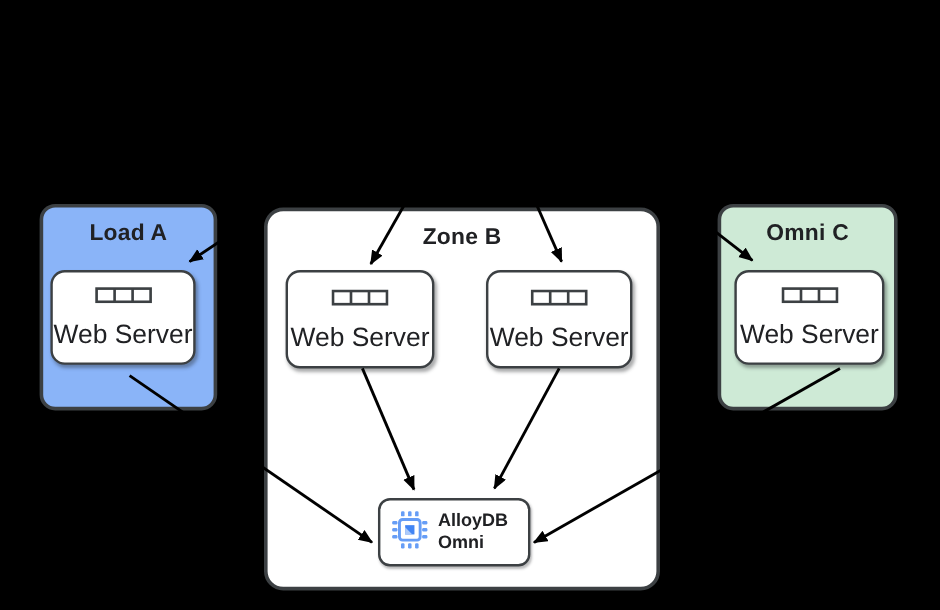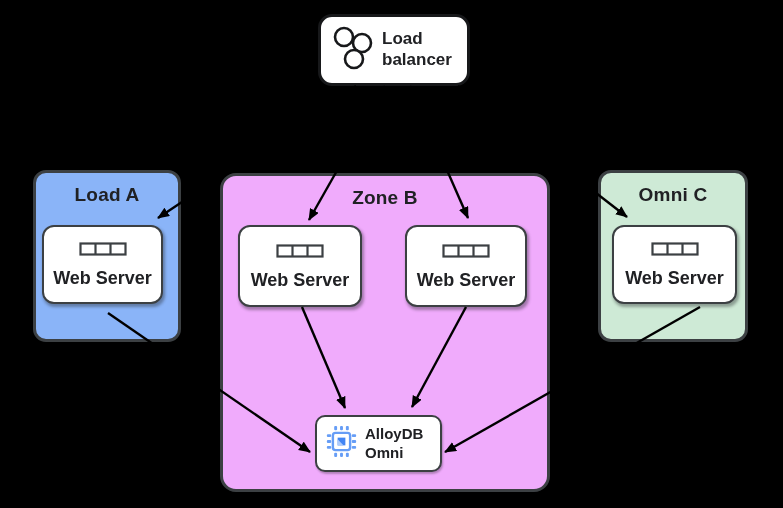--- a/index.html
+++ b/index.html
@@ -12,21 +12,21 @@
     overflow: hidden;
     color: #202124;
   }
   .zone {
     position: absolute;
     border: 3px solid #3c4043;
     border-radius: 13px;
     box-sizing: border-box;
   }
   .zone-a { left: 33px;  top: 170px; width: 148px; height: 172px; background: #8ab4f8; }
-  .zone-b { left: 220px; top: 173px; width: 330px; height: 319px; background: #f0abfc; border-radius: 16px; }
+  .zone-b { left: 220px; top: 173px; width: 330px; height: 319px; background: #ffffff; border-radius: 16px; }
   .zone-c { left: 598px; top: 170px; width: 150px; height: 172px; background: #ceead6; }
   .zone-label {
     text-align: center;
     font-size: 19px;
     font-weight: 700;
     margin-top: 11px;
     letter-spacing: .2px;
   }
   .node {
     position: absolute;
@@ -41,21 +41,21 @@
     flex-direction: column;
     align-items: center;
     justify-content: center;
     gap: 8px;
     padding-top: 2px;
   }
   .ws-a  { left: 42px;  top: 225px; width: 121px; height: 79px; }
   .ws-b1 { left: 238px; top: 225px; width: 124px; height: 82px; }
   .ws-b2 { left: 405px; top: 225px; width: 122px; height: 82px; }
   .ws-c  { left: 612px; top: 225px; width: 125px; height: 79px; }
-  .ws-label { font-size: 18px; font-weight: 700; }
+  .ws-label { font-size: 22px; font-weight: 400; }
   .loadbalancer {
     left: 318px; top: 14px; width: 152px; height: 72px;
     border: 3px solid #17181a;
     border-radius: 14px;
     display: flex;
     align-items: center;
     gap: 7px;
     padding: 0 6px 0 8px;
     box-shadow: none;
   }
@@ -143,30 +143,20 @@
     <span>
       <svg width="48" height="14" viewBox="0 0 48 14">
         <rect x="1.5" y="1.5" width="45" height="11" fill="#fff" stroke="#3c4043" stroke-width="2.2"></rect>
         <line x1="16.5" y1="1.5" x2="16.5" y2="12.5" stroke="#3c4043" stroke-width="2.2"></line>
         <line x1="31.5" y1="1.5" x2="31.5" y2="12.5" stroke="#3c4043" stroke-width="2.2"></line>
       </svg>
     </span>
     <span class="ws-label">Web Server</span>
   </div>
 
-  <div class="node loadbalancer">
-    <span>
-      <svg width="46" height="50" viewBox="0 0 46 50">
-        <circle cx="15" cy="14" r="9" fill="#fff" stroke="#17181a" stroke-width="2.6"></circle>
-        <circle cx="33" cy="20" r="9" fill="#fff" stroke="#17181a" stroke-width="2.6"></circle>
-        <circle cx="25" cy="36" r="9" fill="#fff" stroke="#17181a" stroke-width="2.6"></circle>
-      </svg>
-    </span>
-    <span class="lb-label">Load balancer</span>
-  </div>
 
   <div class="node alloydb">
     <span>
       <svg width="31" height="33" viewBox="0 0 36 38">
         <g fill="#669df6">
           <rect x="9.5" y="1" width="3.4" height="5" rx="1.2"></rect>
           <rect x="16.3" y="1" width="3.4" height="5" rx="1.2"></rect>
           <rect x="23.1" y="1" width="3.4" height="5" rx="1.2"></rect>
           <rect x="9.5" y="32" width="3.4" height="5" rx="1.2"></rect>
           <rect x="16.3" y="32" width="3.4" height="5" rx="1.2"></rect>

